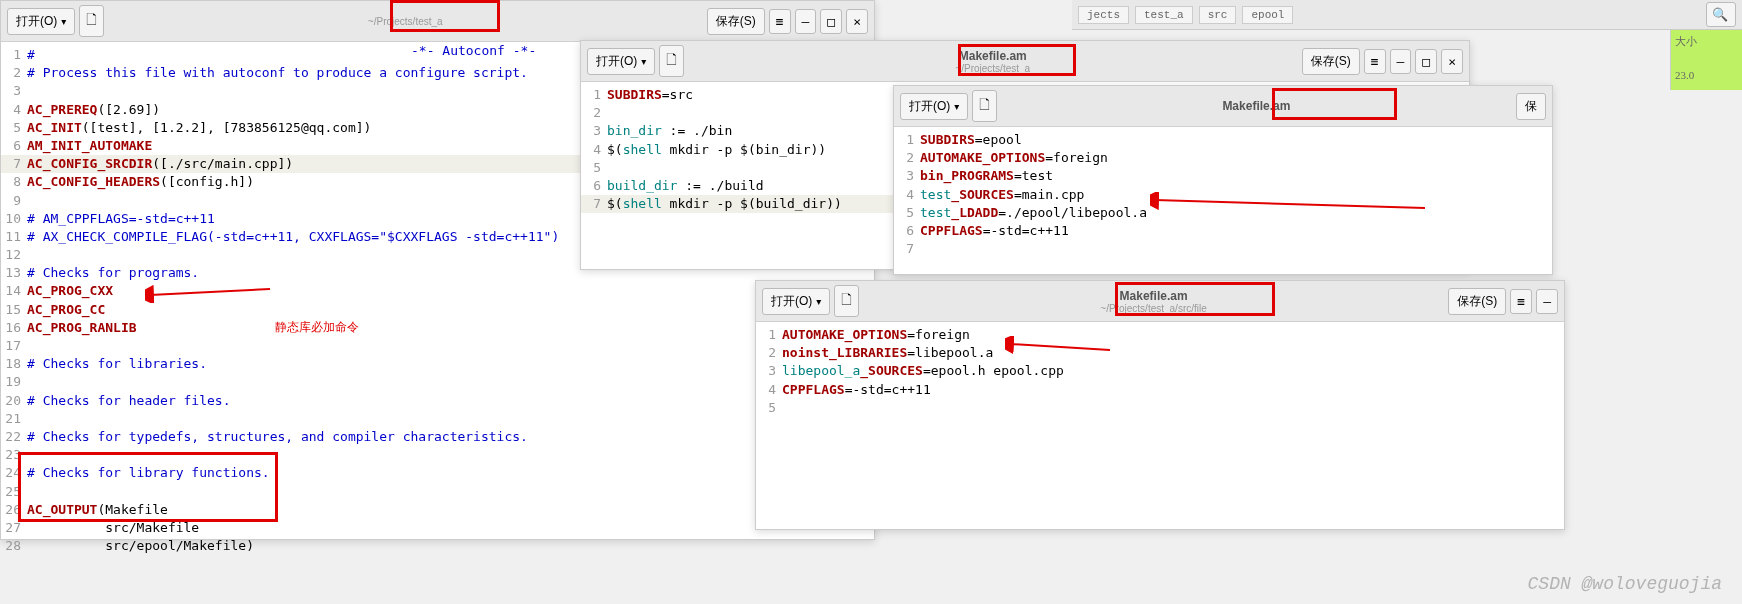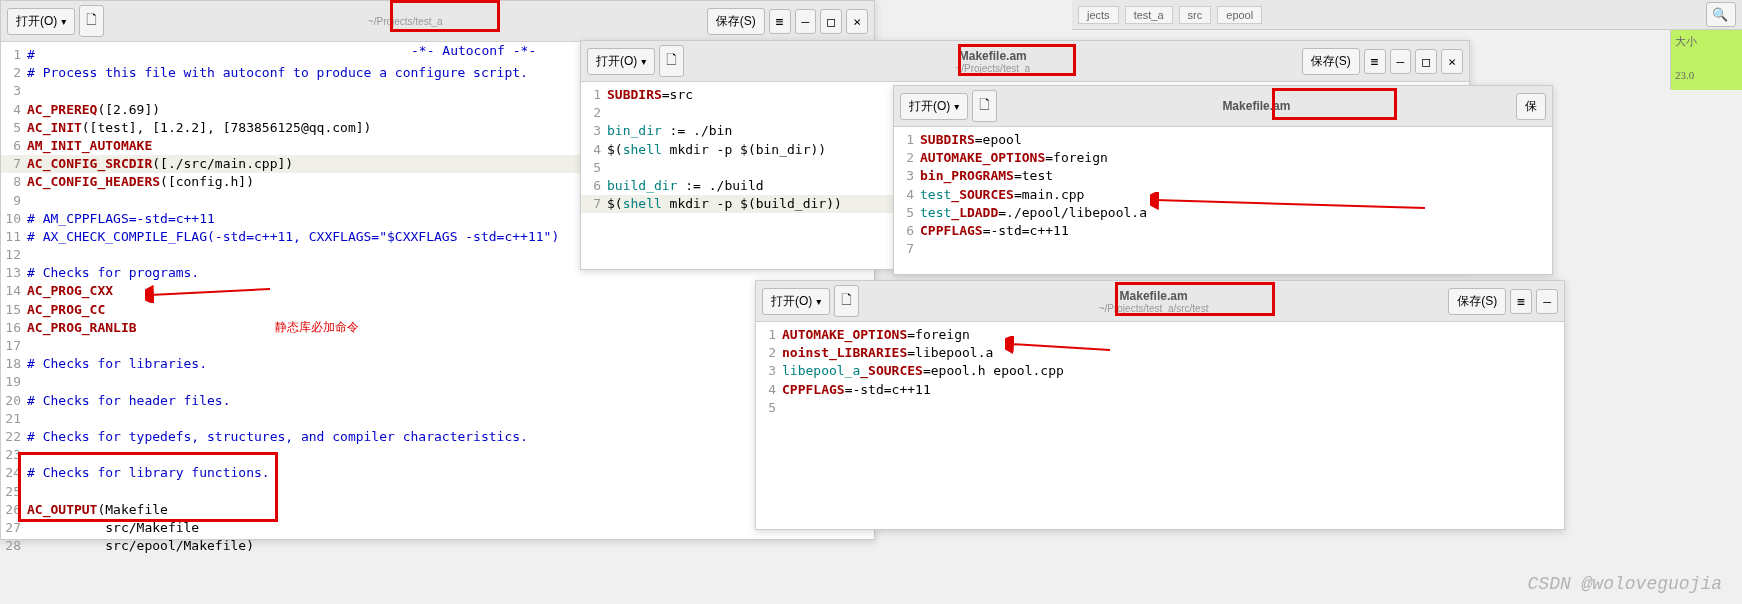--- a/index.html
+++ b/index.html
@@ -18,21 +18,21 @@
 .code .line.hl { background: #f0f0e8; }
 .kw { color: #a00000; font-weight: bold; }
 .cmt { color: #0000cc; }
 .var { color: #008080; }
 .redbox { border: 3px solid #e00000; position: absolute; pointer-events: none; }
 .arrow { position: absolute; pointer-events: none; }
 .annot { position: absolute; color: #e00000; font-size: 12px; font-family: sans-serif; }
 .watermark { position: absolute; right: 20px; bottom: 10px; color: rgba(120,120,120,0.5); font-size: 18px; font-style: italic; font-family: Liberation Mono, monospace; }
 .chevron { font-size: 10px; }
 .topbar-frag { position: absolute; top: 0; right: 0; width: 670px; height: 30px; background: #e8e8e8; border-bottom: 1px solid #ccc; display: flex; align-items: center; padding: 0 6px; gap: 6px; }
-.tab-frag { padding: 2px 8px; background: #f5f5f5; border: 1px solid #ccc; font-size: 11px; font-family: Liberation Sans, sans-serif; color: #666; }
+.tab-frag { padding: 2px 8px; background: #f5f5f5; border: 1px solid #ccc; font-size: 11px; font-family: Liberation Mono, monospace; color: #666; }
 .side-frag { position: absolute; right: 0; top: 30px; width: 72px; height: 60px; background: #bef264; border-left: 1px solid #ccc; font-size: 11px; font-family: Liberation Serif, serif; padding: 4px; color: #666; }
 </style>
 </head>
 <body>
 
 <div class="topbar-frag">
   <span class="tab-frag">jects</span>
   <span class="tab-frag">test_a</span>
   <span class="tab-frag">src</span>
   <span class="tab-frag">epool</span>
@@ -101,21 +101,21 @@
 
 <div class="editor" style="left:755px; top:280px; width:810px; height:250px;">
   <div class="toolbar">
     <span class="btn">
         <span>打开(O)</span> 
         <span class="chevron">▾</span>
       </span>
     <span class="iconbtn">🗋</span>
     <div class="title-area">
       <div class="title-name">Makefile.am</div>
-      <div class="title-path">~/Projects/test_a/src/test</div>
+      <div class="title-path">~/Projects/test_a/src/file</div>
     </div>
     <span class="btn">保存(S)</span>
     <span class="iconbtn">≡</span>
     <span class="iconbtn">–</span>
   </div>
   <div class="code" id="code4"><div class="line"><span class="gutter">1</span><span class="kw">AUTOMAKE_OPTIONS</span><span>=foreign</span></div><div class="line"><span class="gutter">2</span><span class="kw">noinst_LIBRARIES</span><span>=libepool.a</span></div><div class="line"><span class="gutter">3</span><span class="var">libepool_a</span><span class="kw">_SOURCES</span><span>=epool.h epool.cpp</span></div><div class="line"><span class="gutter">4</span><span class="kw">CPPFLAGS</span><span>=-std=c++11</span></div><div class="line"><span class="gutter">5</span></div></div>
 </div>
 
 <div class="redbox" style="left:390px; top:0px; width:110px; height:32px;"></div>
 <div class="redbox" style="left:958px; top:44px; width:118px; height:32px;"></div>

